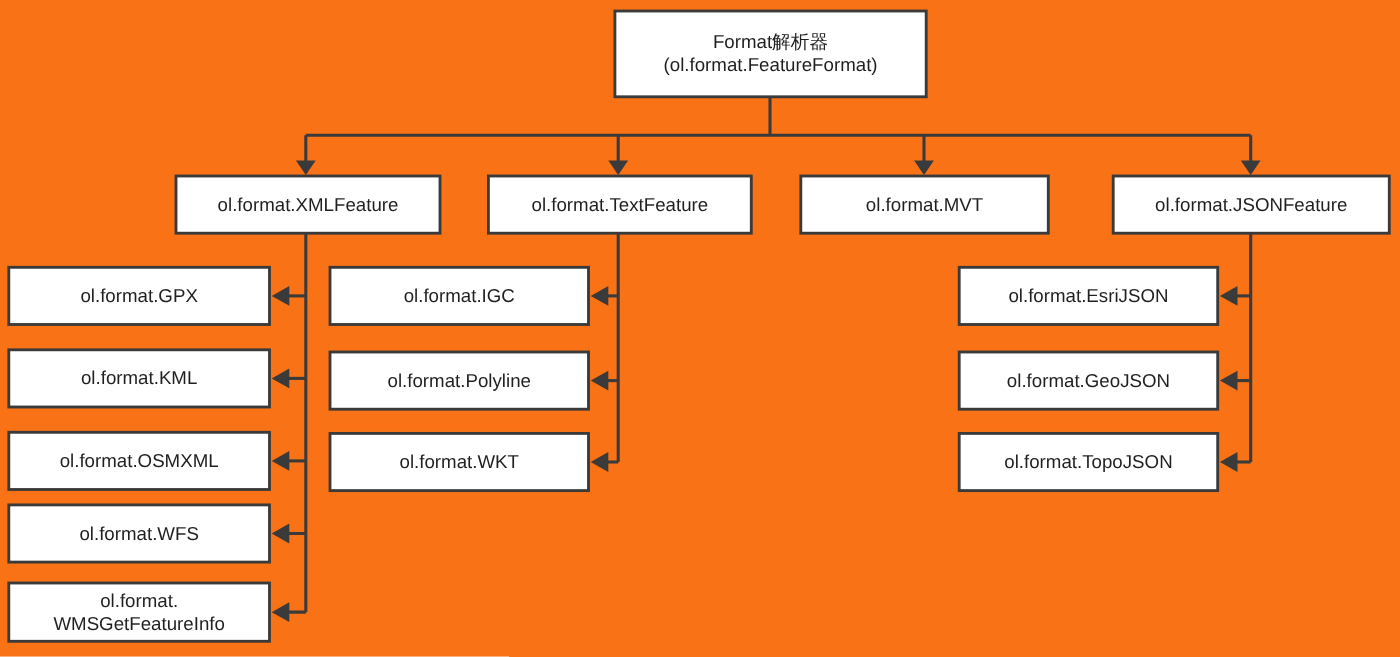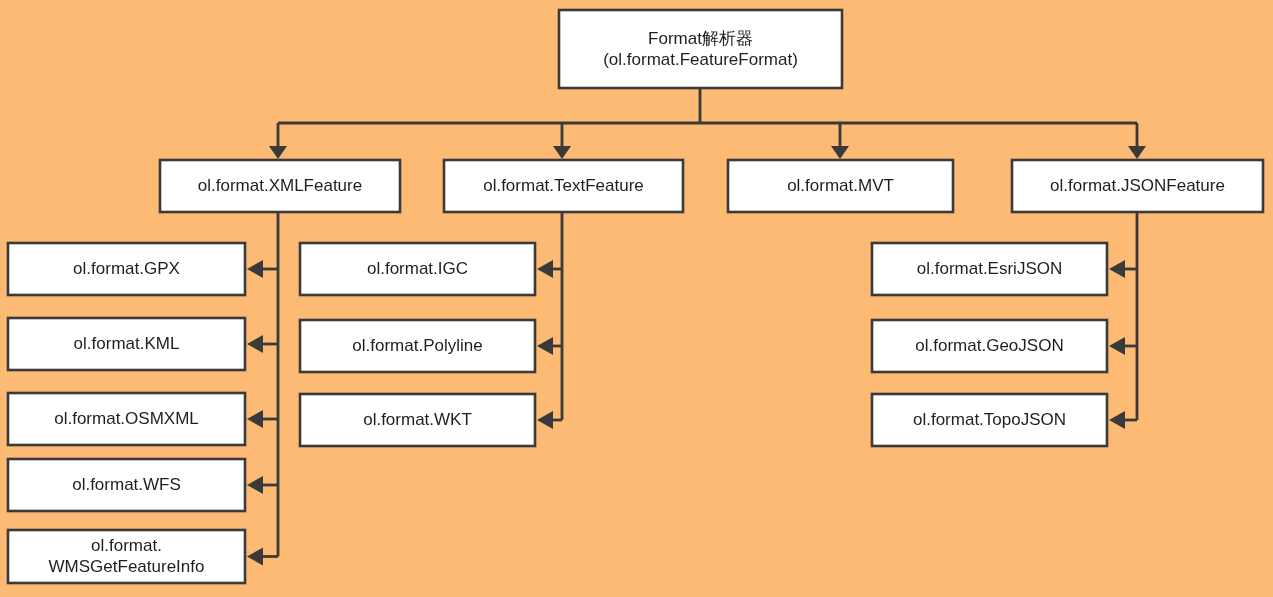--- a/index.html
+++ b/index.html
@@ -11,21 +11,21 @@
   body {
     width: 1273px;
     height: 597px;
     font-family: "Liberation Sans", "DejaVu Sans", sans-serif;
     overflow: hidden;
   }
   #diagram-root {
     position: relative;
     width: 1273px;
     height: 597px;
-    background: #fdba74;
+    background: #f97316;
   }
   svg.diagram-canvas {
     position: absolute;
     top: 0;
     left: 0;
     width: 1273px;
     height: 597px;
     display: block;
   }
   .node-box {

